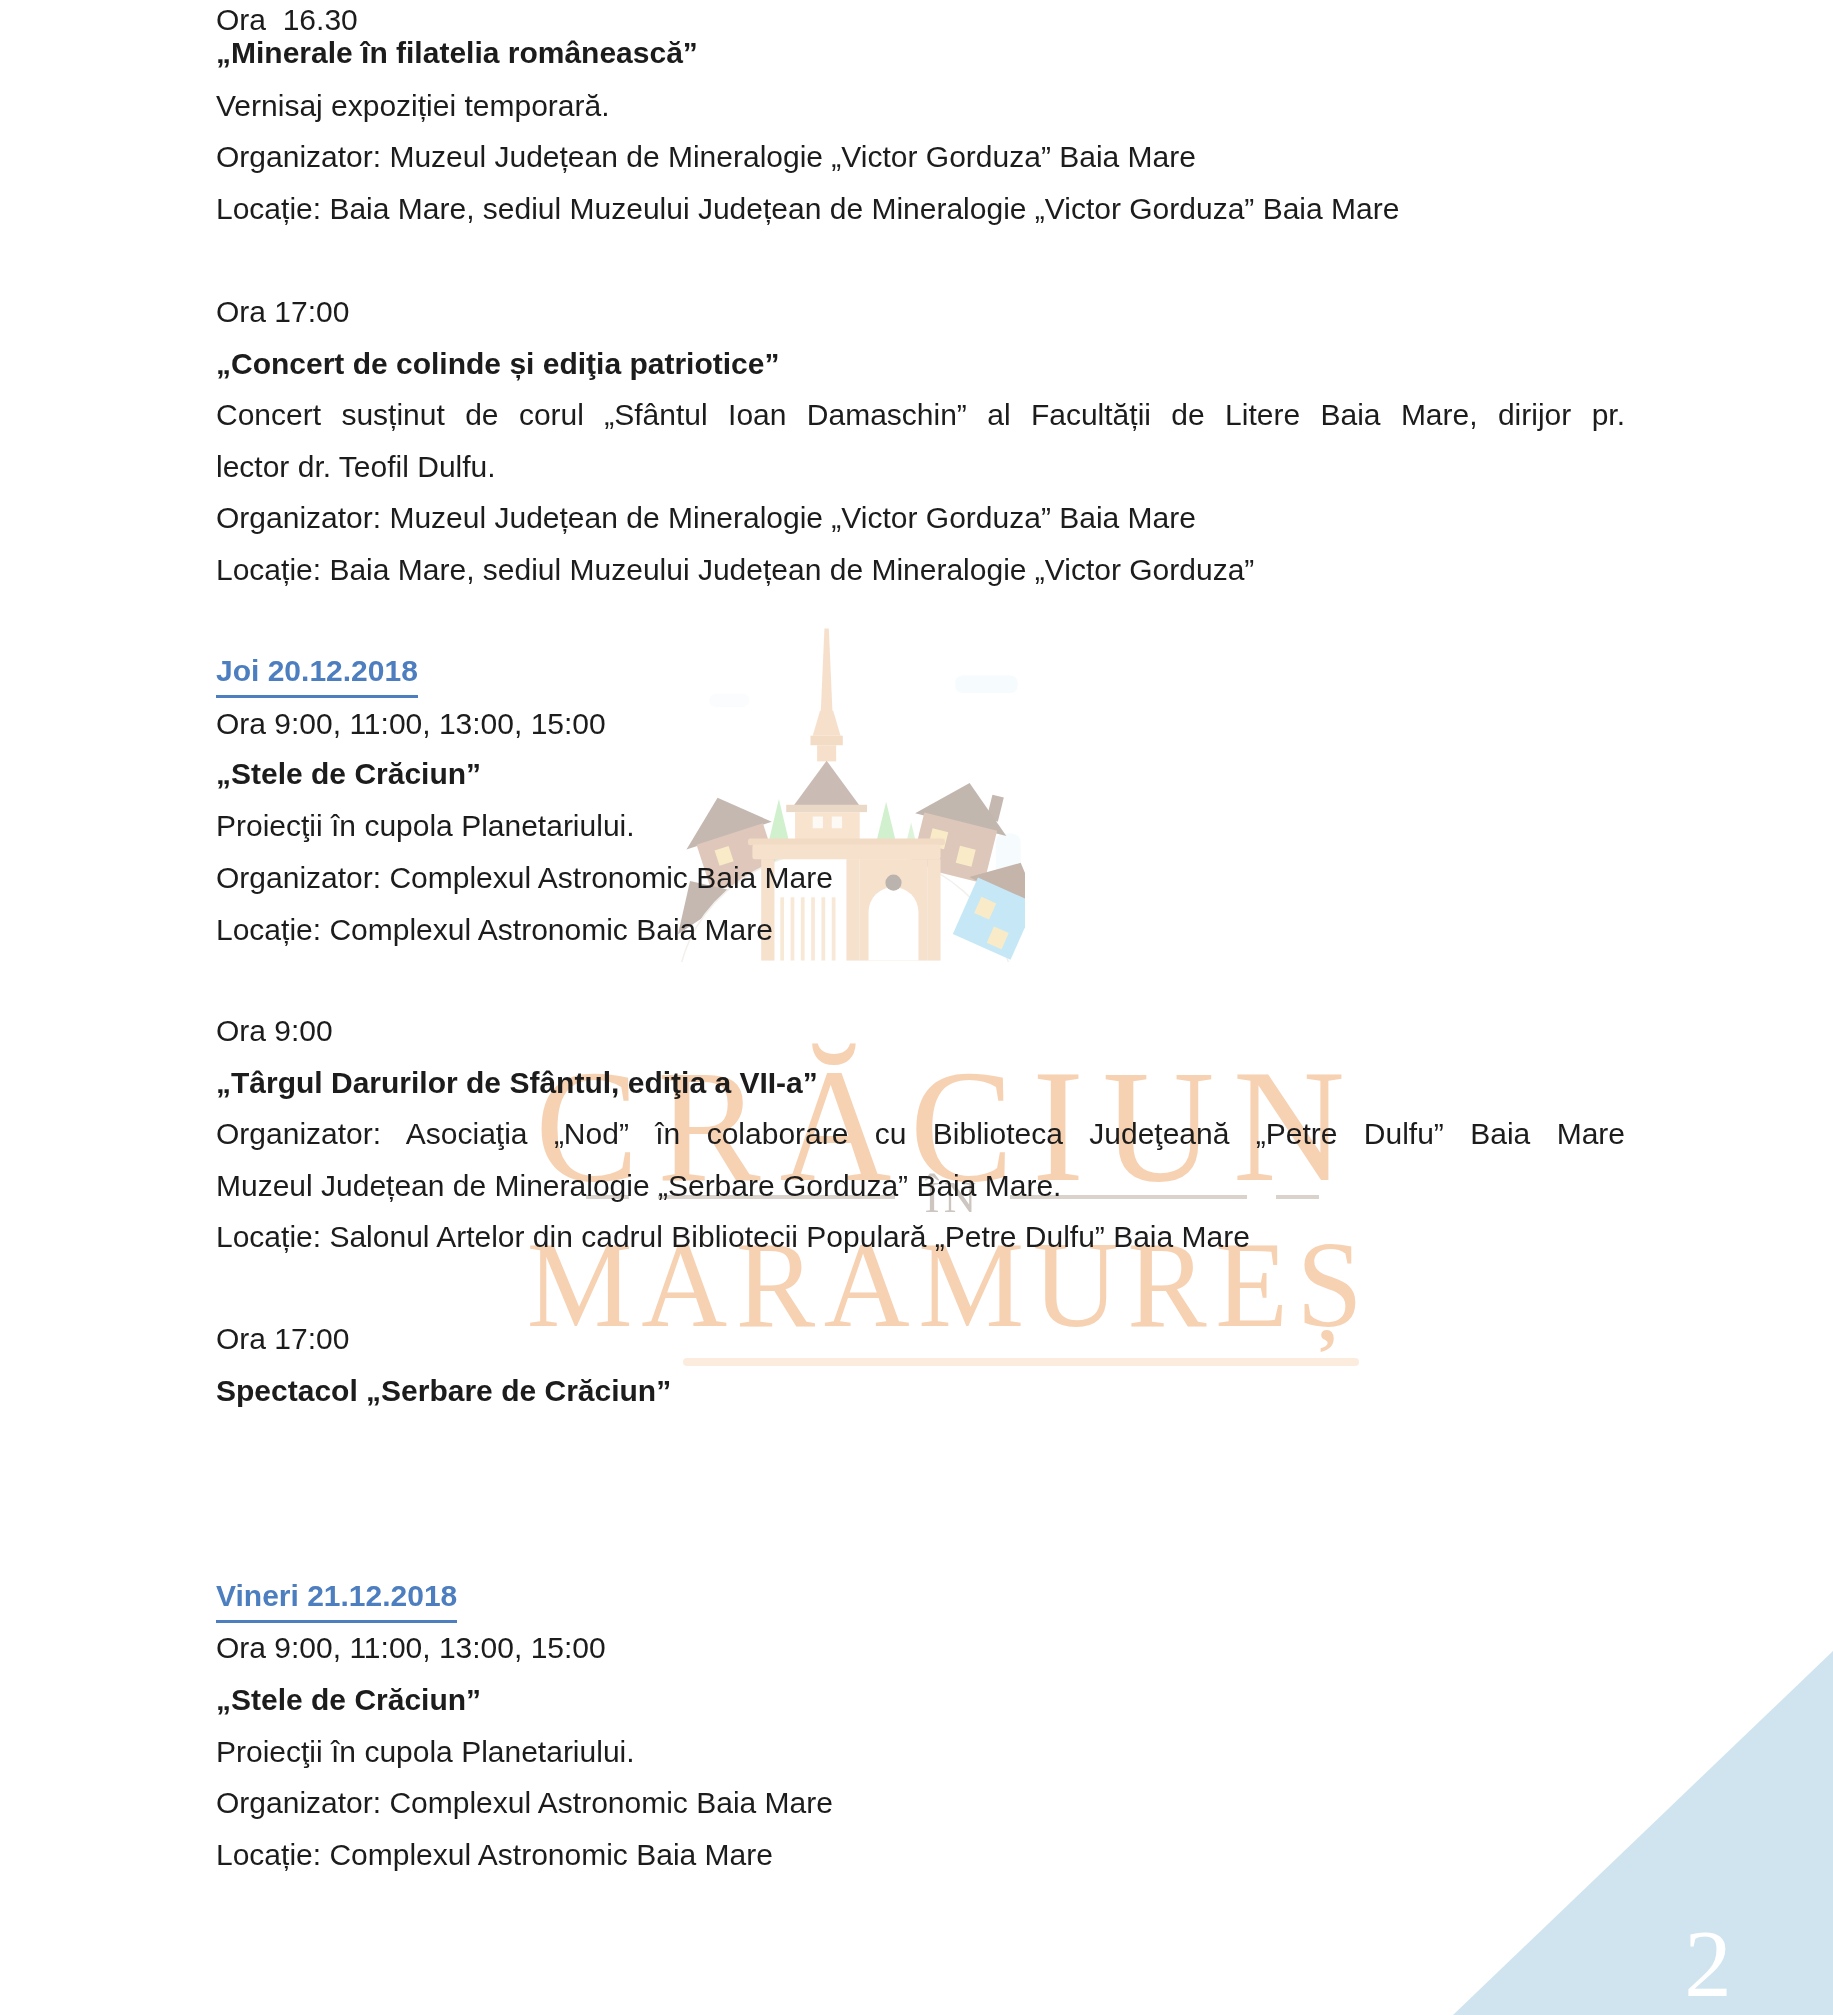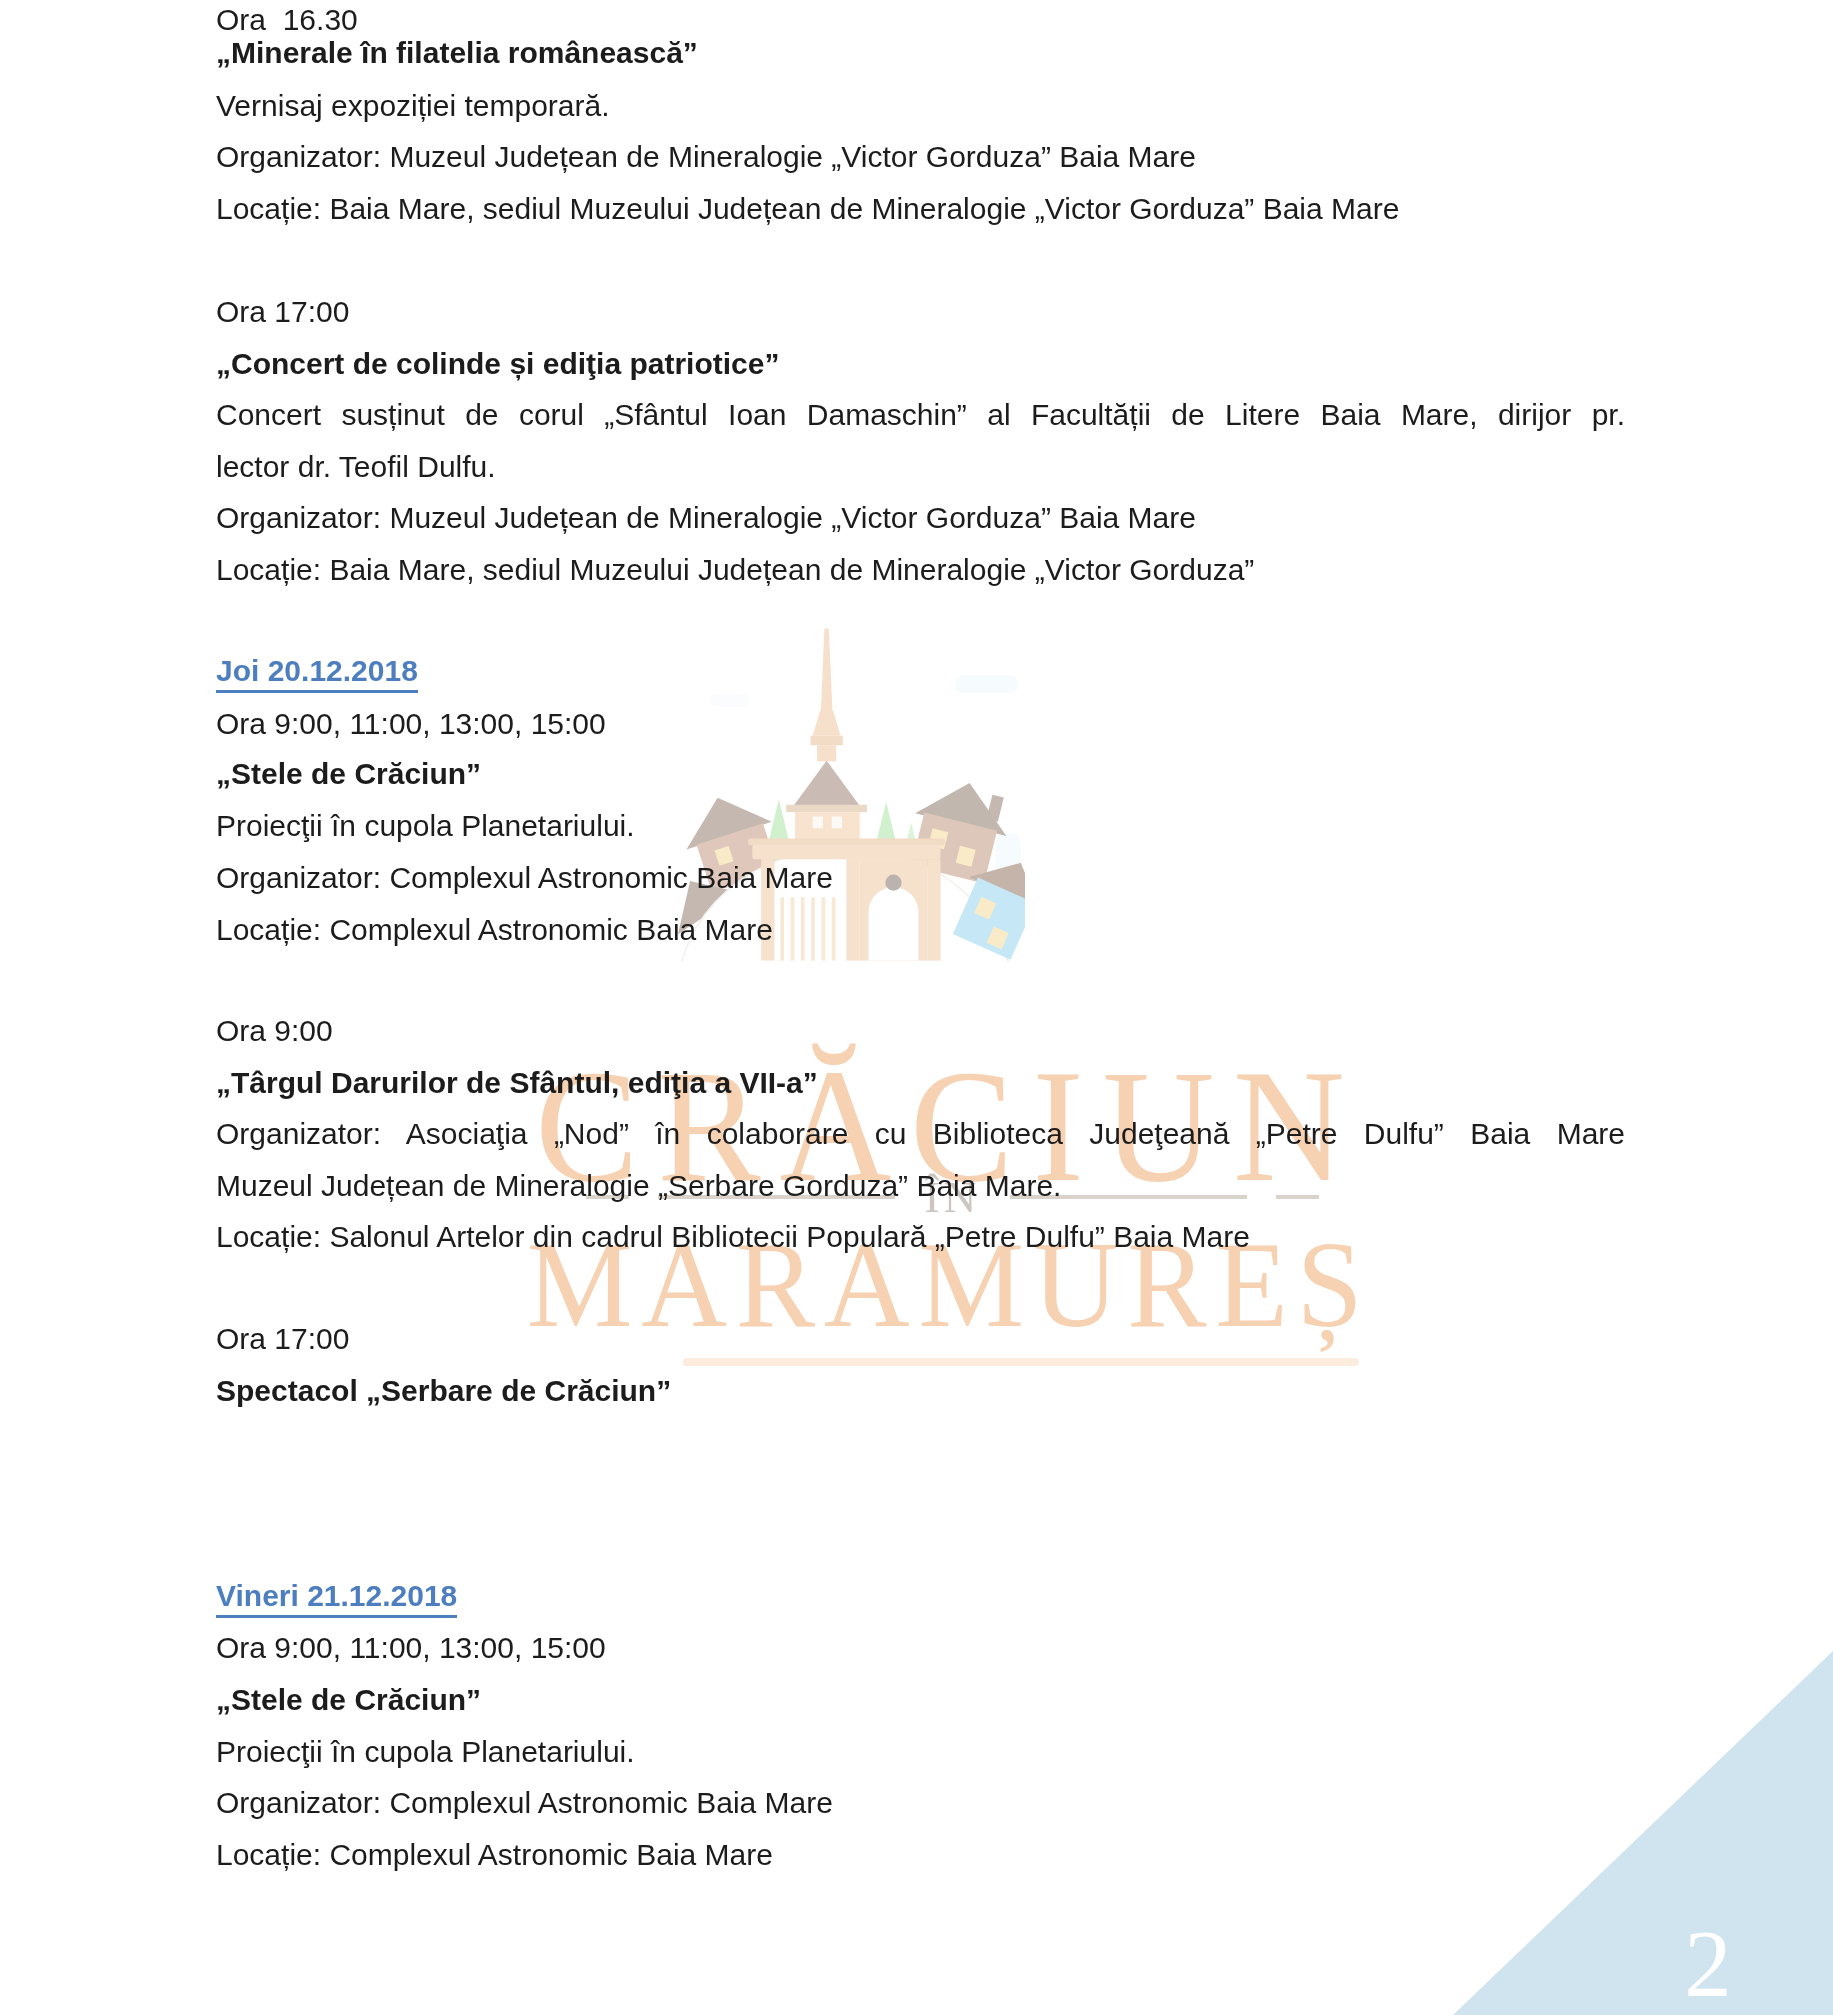--- a/index.html
+++ b/index.html
@@ -18,21 +18,21 @@
   
   .corner{position:absolute;left:1453px;top:1650px;width:381px;height:365px;background:#cfe4ef;
           clip-path:polygon(100% 0,100% 100%,0 100%);z-index:1;}
   .pagenum{position:absolute;left:1654px;top:1909px;width:108px;text-align:center;z-index:2;
            font-family:"Liberation Serif",serif;font-size:95px;color:#ffffff;}
   
   .ln{position:absolute;left:216px;width:1409px;z-index:2;color:#1c1c1c;
       font:400 30px/39px "Liberation Sans",sans-serif;white-space:pre-wrap;}
   .b{font-weight:700;}
   .j{text-align:justify;text-align-last:justify;white-space:normal;}
-  .day span{color:#4d7ebf;font-weight:700;border-bottom:3.6px solid #4d7ebf;display:inline-block;}
+  .day span{color:#4d7ebf;font-weight:700;border-bottom:3.6px solid #4d7ebf;padding-bottom:5px;display:inline-block;}
 </style>
 </head>
 <body>
 
 <div class="page">
 
   <div class="wm">
     <svg class="wm-illu" viewBox="0 0 480 460" xmlns="http://www.w3.org/2000/svg">
 
       <rect x="390" y="70" width="85" height="24" rx="10" fill="#e6f3fb" opacity=".7"></rect>

